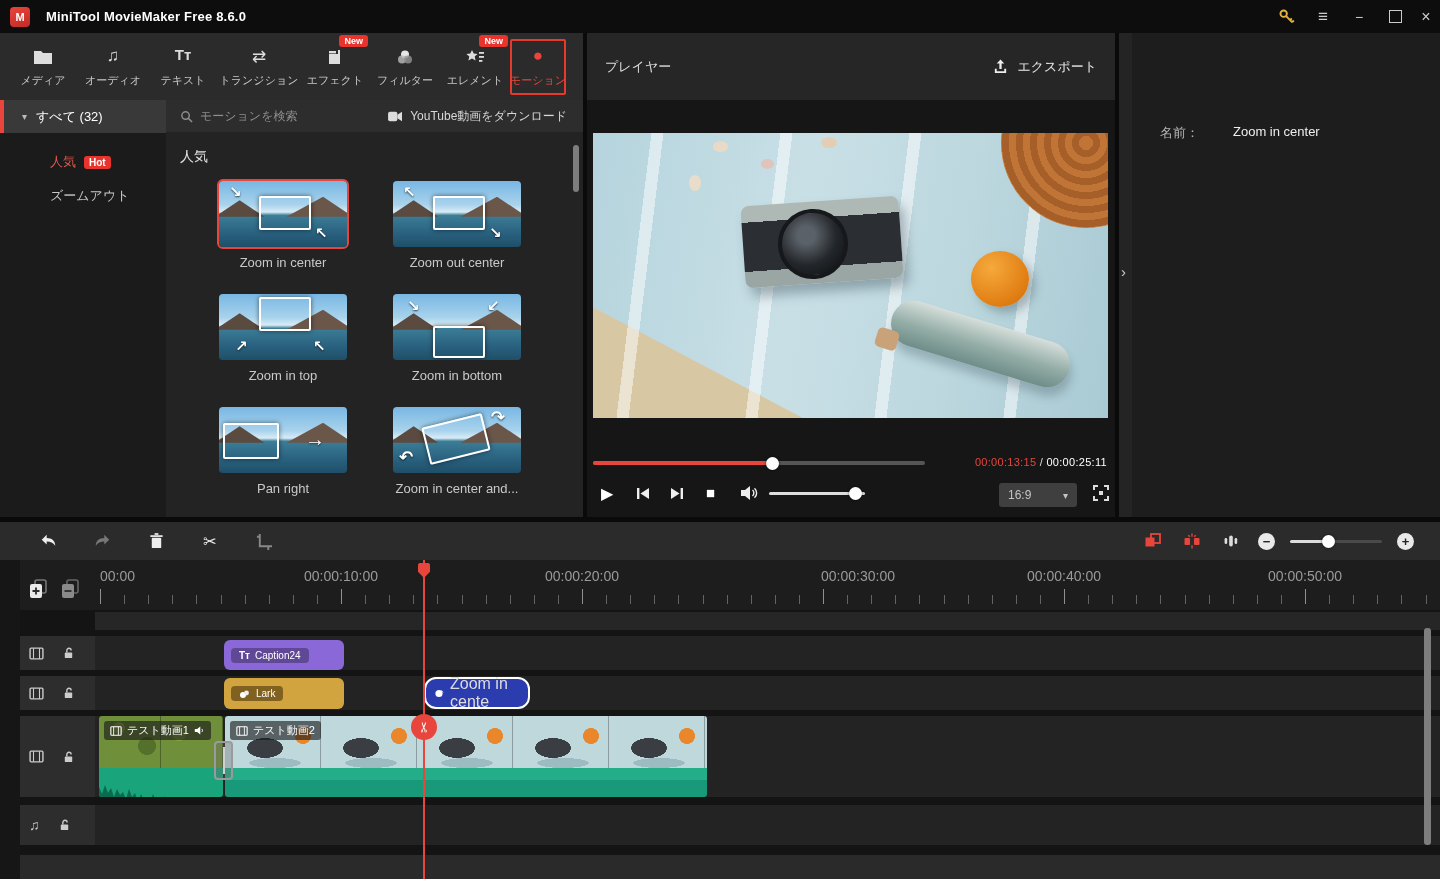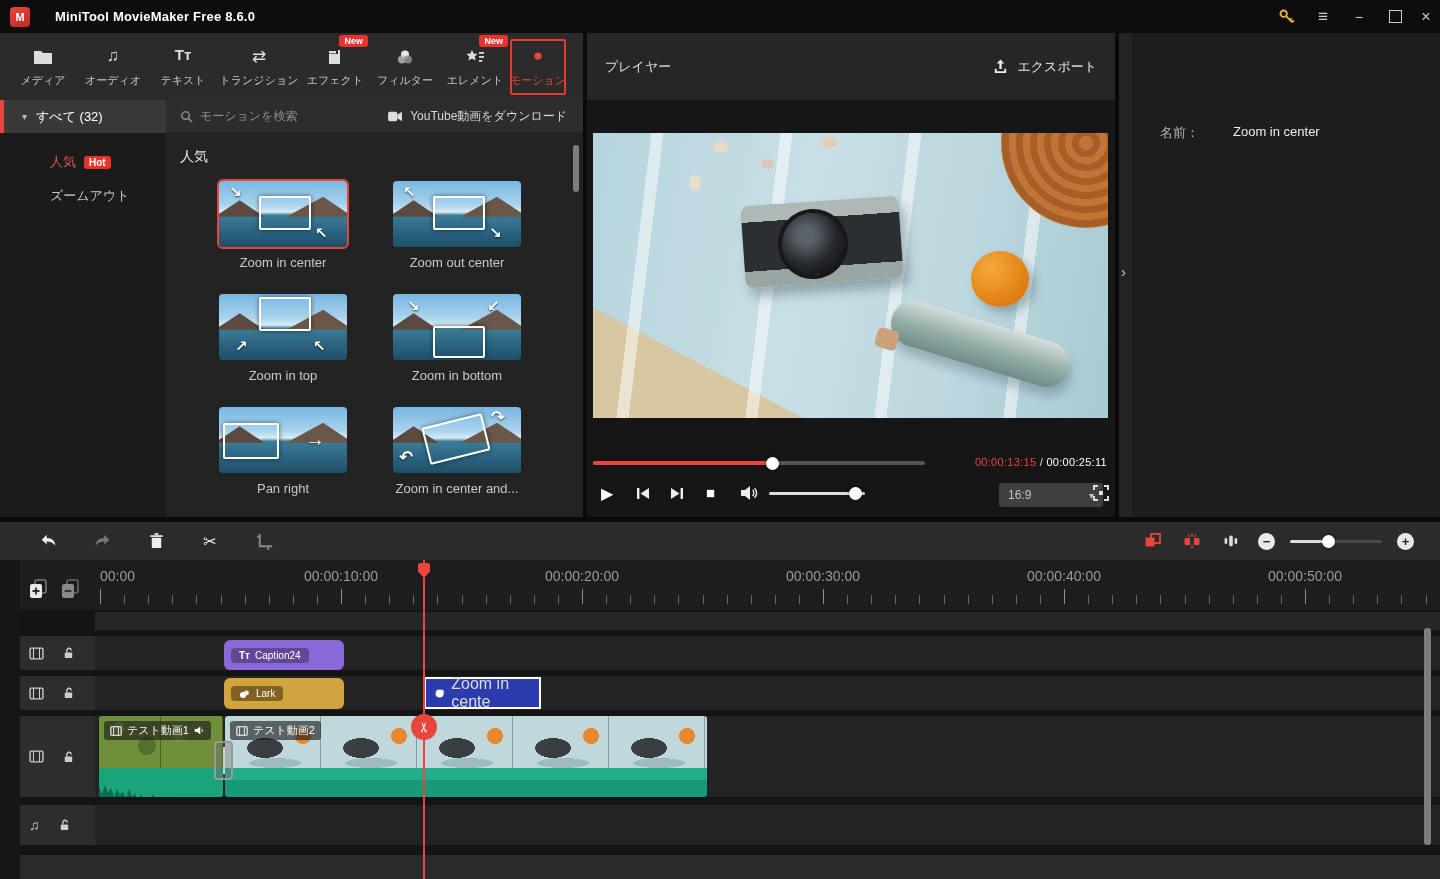--- a/index.html
+++ b/index.html
@@ -5,21 +5,21 @@
   html,body{margin:0;padding:0;background:#000;}
   .stage{position:relative;width:1440px;height:879px;background:#0a0a0a;overflow:hidden;
          font-family:"Liberation Sans","DejaVu Sans",sans-serif;color:#ddd;-webkit-font-smoothing:antialiased;}
   .abs{position:absolute;}
   .ico{display:inline-flex;align-items:center;justify-content:center;}
 
   
   .titlebar{left:0;top:0;width:1440px;height:33px;background:#0d0d0d;display:flex;align-items:center;}
   .appicon{width:20px;height:20px;margin-left:10px;border-radius:4px;background:linear-gradient(160deg,#e8453c,#c22b24);
            display:flex;align-items:center;justify-content:center;color:#fff;font-size:11px;font-weight:bold;}
-  .apptitle{margin-left:25px;font-size:13px;font-weight:bold;color:#fff;letter-spacing:.2px;}
+  .apptitle{margin-left:16px;font-size:13px;font-weight:bold;color:#fff;letter-spacing:.2px;}
   .tb-btn{width:28px;height:33px;display:flex;align-items:center;justify-content:center;color:#ccc;font-size:14px;}
 
   
   .ribbon{left:0;top:33px;width:583px;height:67px;background:#2b2b2b;display:flex;align-items:center;padding-left:8px;box-sizing:border-box;}
   .tab{position:relative;width:70px;height:60px;display:flex;flex-direction:column;align-items:center;justify-content:center;gap:5px;}
   .tab .tlabel{font-size:11px;color:#c9c9c9;white-space:nowrap;}
   .tab .ticon{height:22px;color:#ddd;font-size:17px;}
   .tab.active{border:2px solid #e8392f;border-radius:2px;width:56px;height:56px;box-sizing:border-box;}
   .tab.active .tlabel,.tab.active .ticon{color:#e8453c;}
   .newbadge{position:absolute;top:-2px;right:2px;background:#e8342c;color:#fff;font-size:9px;font-weight:bold;
@@ -57,21 +57,21 @@
   .phead{left:0;top:0;width:528px;height:67px;background:#262626;display:flex;align-items:center;justify-content:space-between;
          padding:0 18px;box-sizing:border-box;}
   .phead .ptitle{font-size:13px;color:#ddd;}
   .exportbtn{display:flex;align-items:center;gap:8px;color:#e8e8e8;font-size:13px;}
   .preview{left:6px;top:100px;width:515px;height:285px;overflow:hidden;background:linear-gradient(100deg,#b5d4dd 0%,#c9dfe6 40%,#bcd7de 70%,#a9cad4 100%);}
   .seektrack{height:4px;border-radius:2px;background:#555;}
   .seekfill{height:4px;border-radius:2px;background:#e8453c;}
   .knob{width:13px;height:13px;border-radius:50%;background:#fff;box-shadow:0 0 3px rgba(0,0,0,.6);}
   .timetxt{font-size:11px;letter-spacing:.3px;}
   .pbtn{color:#eee;}
-  .ddown{width:104px;height:24px;background:#3f3f3f;border-radius:3px;display:flex;align-items:center;justify-content:space-between;
+  .ddown{width:78px;height:24px;background:#3f3f3f;border-radius:3px;display:flex;align-items:center;justify-content:space-between;
          padding:0 9px;box-sizing:border-box;color:#c4c4c4;font-size:12px;}
 
   
   .props{left:1119px;top:33px;width:321px;height:484px;background:#1d1d1d;}
   .props .strip{position:absolute;left:0;top:0;width:13px;height:484px;background:#242424;color:#bbb;}
   .props .phead2{position:absolute;left:13px;top:0;width:308px;height:67px;background:#262626;display:flex;align-items:center;
                  padding-left:26px;box-sizing:border-box;font-size:13px;color:#ddd;}
 
   
   .tltools{left:0;top:522px;width:1440px;height:38px;background:#2b2b2b;display:flex;align-items:center;}
@@ -413,21 +413,21 @@
   <div class="abs timeline">
 
     <div class="abs" style="left:0;top:0;width:20px;height:319px;background:#161616;"></div>
 
     <div class="abs" style="left:20px;top:0;width:1420px;height:50px;background:#1d1d1d;">
       <div style="position:absolute;left:80px;right:10px;bottom:6px;height:9px;background:repeating-linear-gradient(90deg,#636363 0 1px,transparent 1px 24.1px);"></div>
       <div style="position:absolute;left:80px;right:10px;bottom:6px;height:15px;background:repeating-linear-gradient(90deg,#909090 0 1px,transparent 1px 241px);"></div>
       <span class="rlabel" style="left:80px;">00:00</span>
       <span class="rlabel" style="left:321px;transform:translateX(-50%);">00:00:10:00</span>
       <span class="rlabel" style="left:562px;transform:translateX(-50%);">00:00:20:00</span>
-      <span class="rlabel" style="left:803px;transform:translateX(-50%);">00:00:30:00</span>
+      <span class="rlabel" style="left:838px;transform:translateX(-50%);">00:00:30:00</span>
       <span class="rlabel" style="left:1044px;transform:translateX(-50%);">00:00:40:00</span>
       <span class="rlabel" style="left:1285px;transform:translateX(-50%);">00:00:50:00</span>
     </div>
 
     <div class="abs" style="left:28px;top:18px;"><svg width="20" height="22" viewBox="0 0 20 22">
           <rect x="7" y="2" width="11" height="13" rx="2" fill="none" stroke="#777" stroke-width="1.6"></rect>
           <rect x="2" y="6" width="12" height="14" rx="2" fill="#e9e9e9"></rect>
           <path d="M8 9.5v7M4.5 13h7" stroke="#2b2b2b" stroke-width="1.8"></path>
         </svg></div>
     <div class="abs" style="left:60px;top:18px;"><svg width="20" height="22" viewBox="0 0 20 22">
@@ -509,21 +509,21 @@
     <div class="clip" style="left:224px;top:118px;width:120px;height:31px;background:#d2a440;">
       <div class="chip" style="background:rgba(62,42,5,.55);">
         <svg width="12" height="10" viewBox="0 0 12 10">
             <circle cx="4" cy="6" r="3" fill="#fff"></circle>
             <circle cx="7.5" cy="4" r="2.4" fill="#eee"></circle>
           </svg>
         <span class="ctext">Lark</span>
       </div>
     </div>
 
-    <div class="clip" style="left:424px;top:117px;width:117px;height:32px;background:#2b3cae;border:2px solid #fff;border-radius:0;">
+    <div class="clip" style="left:424px;top:117px;width:106px;height:32px;background:#2b3cae;border:2px solid #fff;border-radius:12px;">
       <div style="display:flex;align-items:center;gap:6px;margin-left:8px;">
         <svg width="13" height="13" viewBox="0 0 14 14">
             <circle cx="7" cy="7" r="5" fill="#fff"></circle>
             <path d="M10.5 2.5a6 6 0 012 3" stroke="#cdd6ff" stroke-width="1.4" fill="none"></path>
           </svg>
         <span class="ctext">Zoom in cente</span>
       </div>
     </div>
 
     <div class="abs" style="left:99px;top:156px;width:124px;height:81px;border-radius:3px;overflow:hidden;">

